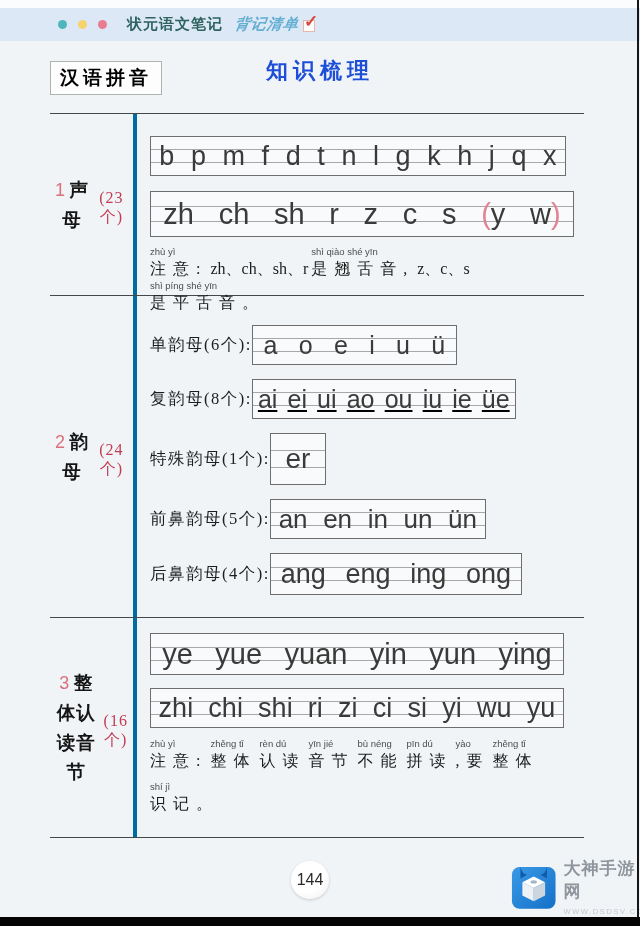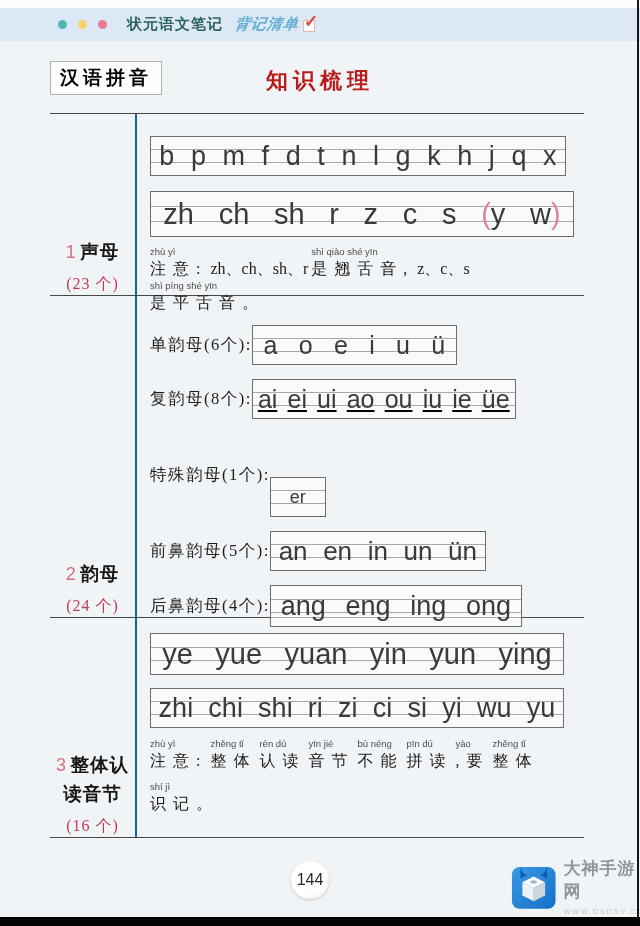--- a/index.html
+++ b/index.html
@@ -17,29 +17,29 @@
   .tagline { margin-left:12px; font-size:15px; font-weight:700; font-style:italic;
              color:#64aed2; letter-spacing:1px; transform:skewX(-8deg); }
   .checkwrap { position:relative; width:15px; height:15px; margin-left:4px; top:1px; }
   .checkbox-sq { position:absolute; left:0; top:2px; width:12px; height:12px; background:#fffdfb; border:1.5px solid #e3b9ae; }
   .checkmark { position:absolute; left:1px; top:-7px; color:#d8473c; font-size:17px; font-weight:700; }
 
   
   .badge { position:absolute; left:50px; top:61px; border:1px solid #aeb4b0; background:#fcfdfc;
            padding:3px 9px; font-family:"Liberation Serif", serif; font-weight:700;
            font-size:19px; color:#000000; letter-spacing:4px; }
-  .page-title { position:absolute; left:0; top:66px; width:640px; text-align:center;
-                font-size:22px; font-weight:700; color:#b91c1c; letter-spacing:5px; }
+  .page-title { position:absolute; left:0; top:56px; width:640px; text-align:center;
+                font-size:22px; font-weight:700; color:#1d4ed8; letter-spacing:5px; }
 
   
   .ktable { position:absolute; left:50px; top:113px; width:534px; }
   .krow { display:flex; border-top:1px solid #474747; }
   .krow:last-child { border-bottom:1px solid #474747; }
-  .rlabel { width:87px; border-right:2px solid #0369a1; display:flex; flex-direction:column;
-            justify-content:flex-end; align-items:center; text-align:center; padding:0 2px; }
+  .rlabel { width:87px; border-right:4px solid #0369a1; display:flex; flex-direction:row;
+            justify-content:space-between; align-items:center; text-align:center; padding:0 2px; }
   .rnum { color:#d9707e; font-size:18px; }
   .rname { font-size:18.5px; font-weight:700; color:#151515; letter-spacing:1px; line-height:1.6; }
   .rcount { margin-top:7px; font-size:16px; color:#c23d53; letter-spacing:1px; font-family:"Liberation Serif", serif; }
   .rcontent { flex:1; padding-left:13px; }
 
   
   .grid { position:relative; border:1px solid #6e6e6e; background:rgba(255,255,255,.55); }
   .grid::before, .grid::after { content:""; position:absolute; left:0; right:0; height:1px; background:#a8a8a8; }
   .grid::before { top:32%; }
   .grid::after  { top:65%; }
@@ -191,21 +191,21 @@
                 <span class="letter">ao</span>
                 <span class="letter">ou</span>
                 <span class="letter">iu</span>
                 <span class="letter">ie</span>
                 <span class="letter">üe</span>
               </div>
           </div>
         </div>
         <div class="subline">
           <span class="sublabel">特殊韵母(1个):</span>
-          <div class="grid" style="width:56px; height:40px; font-size:18px;margin-top:44px;">
+          <div class="grid" style="width:56px; height:52px; font-size:28px;">
             <div class="lts">
                 <span class="letter">er</span>
               </div>
           </div>
         </div>
         <div class="subline">
           <span class="sublabel">前鼻韵母(5个):</span>
           <div class="grid" style="width:216px; height:40px; font-size:26px;">
             <div class="lts">
                 <span class="letter">an</span>

